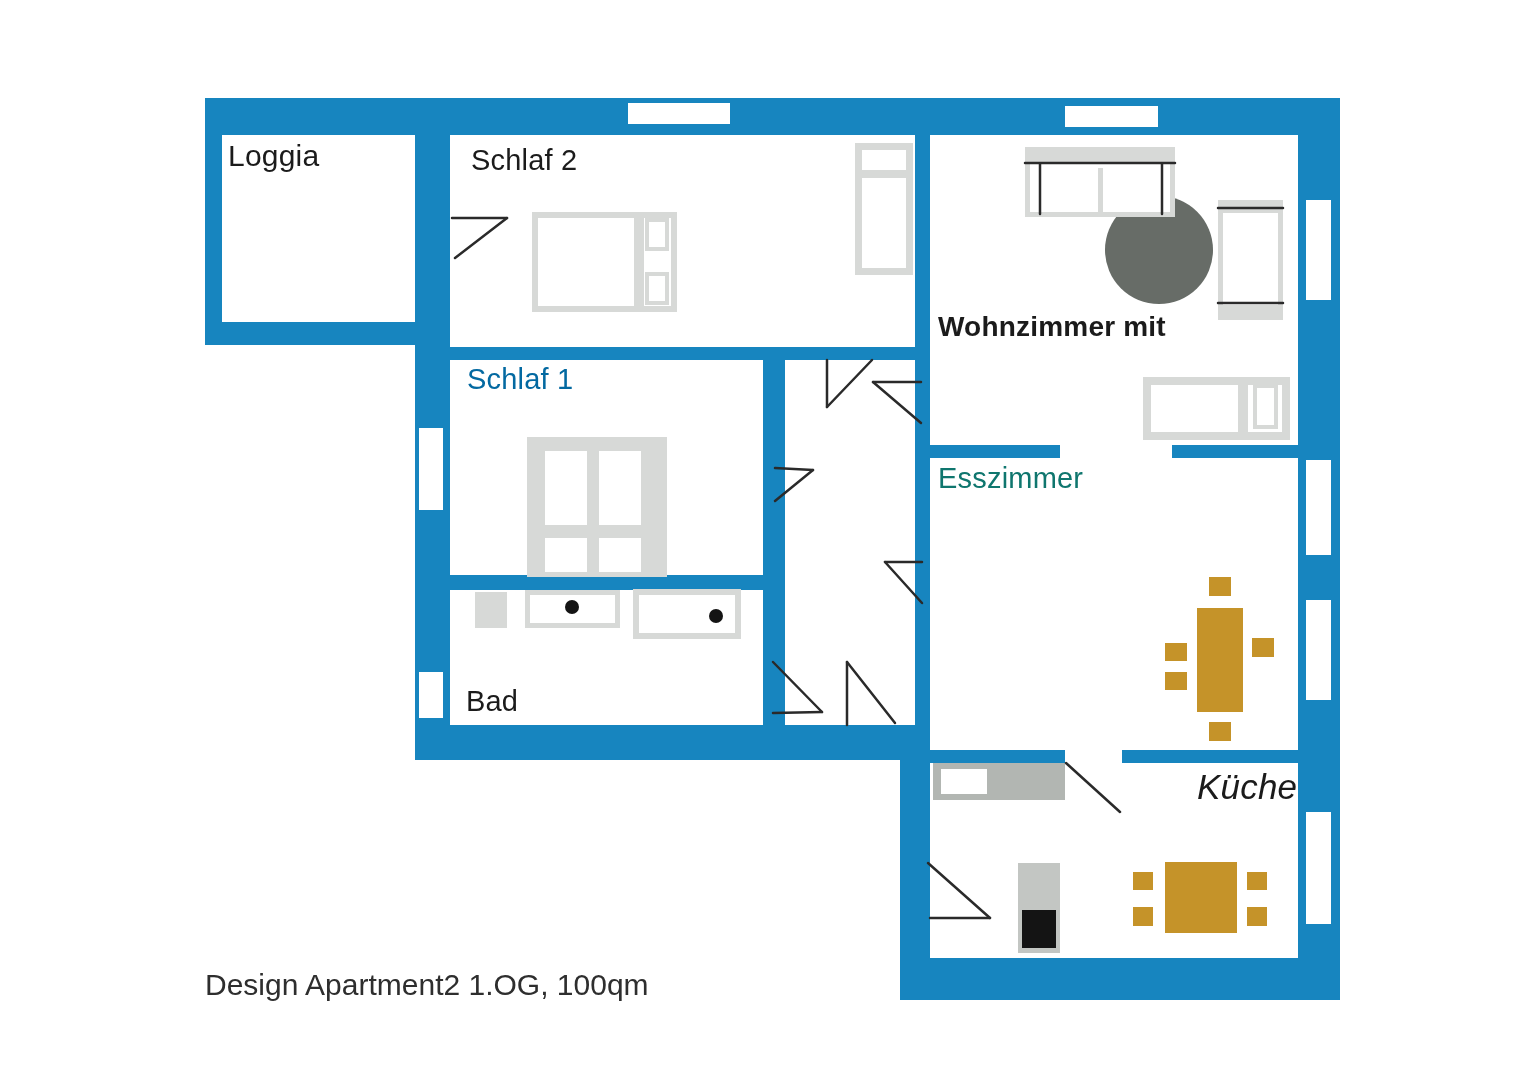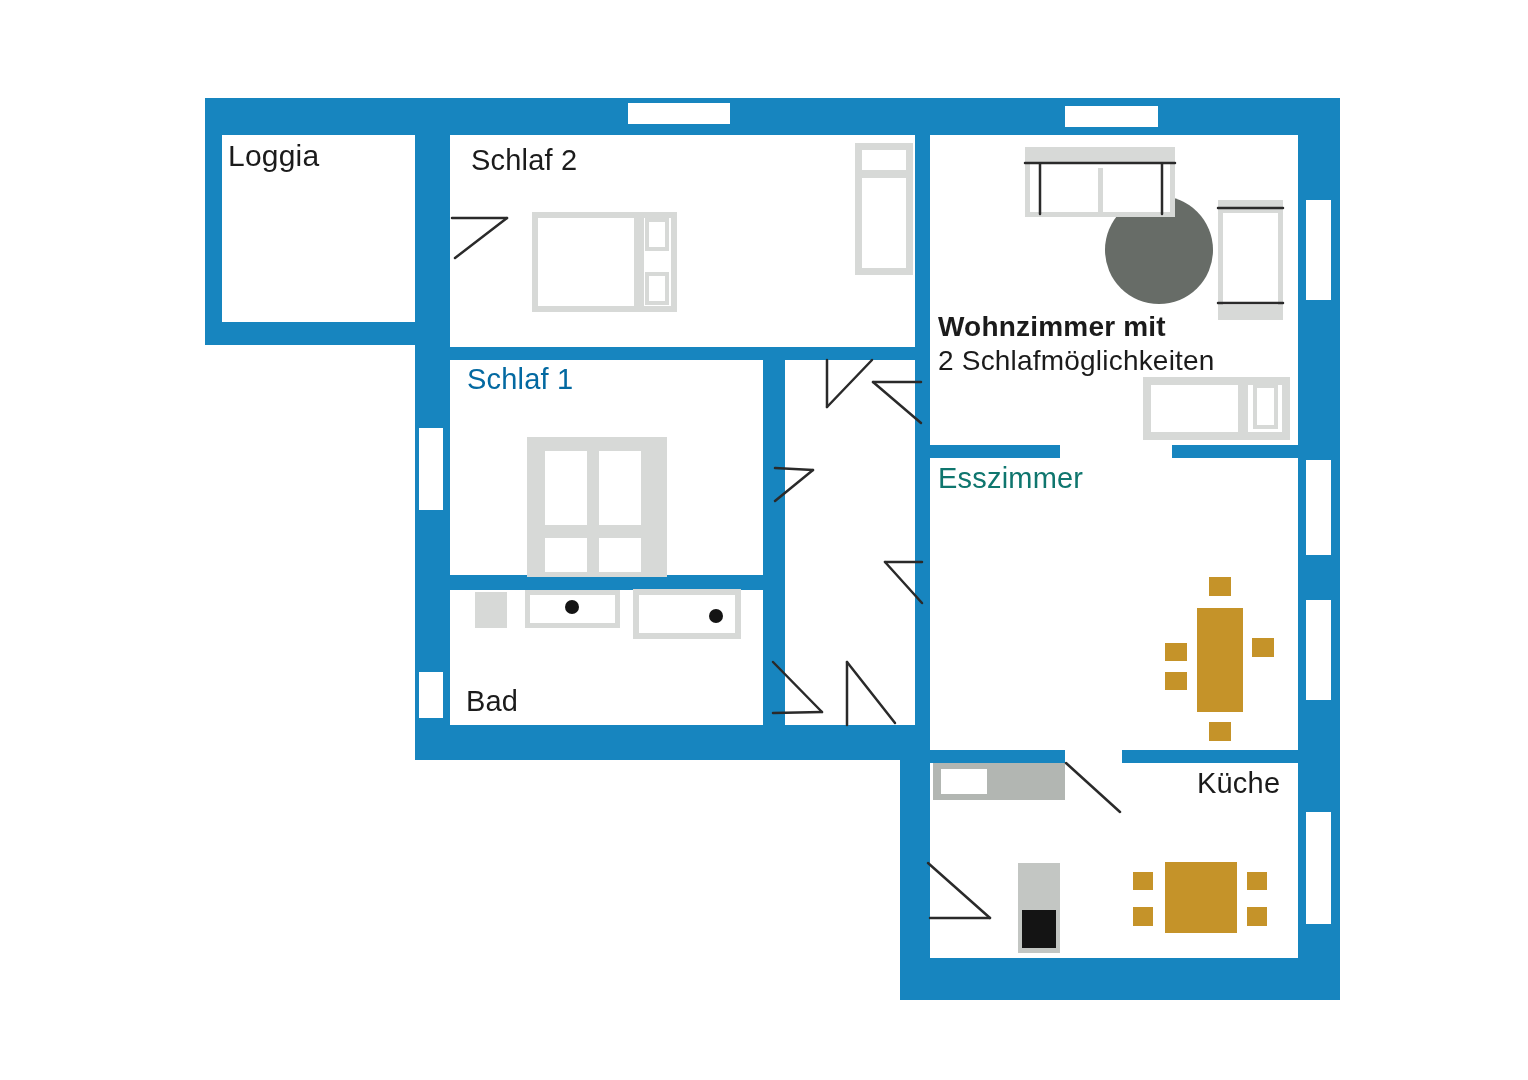--- a/index.html
+++ b/index.html
@@ -14,20 +14,21 @@
   .window{position:absolute;}
   .furn{position:absolute;box-sizing:border-box;}
   .room-label{position:absolute;white-space:nowrap;letter-spacing:.2px;line-height:1.1;}
   .caption{position:absolute;white-space:nowrap;}
   #overlay{position:absolute;left:0;top:0;pointer-events:none;}
 </style>
 </head>
 <body>
 
 <div id="plan" style="background: rgb(255, 255, 255);">
+  <div class="caption" style="left: 205px; top: 968px; font-size: 30px; color: rgb(46, 46, 46);">Design Apartment2 1.OG, 100qm</div>
 <div class="wall" style="left: 205px; top: 98px; width: 1135px; height: 37px; background: rgb(23, 133, 191);"></div>
     <div class="wall" style="left: 205px; top: 98px; width: 17px; height: 247px; background: rgb(23, 133, 191);"></div>
     <div class="wall" style="left: 205px; top: 322px; width: 245px; height: 23px; background: rgb(23, 133, 191);"></div>
     <div class="wall" style="left: 415px; top: 98px; width: 35px; height: 662px; background: rgb(23, 133, 191);"></div>
     <div class="wall" style="left: 415px; top: 725px; width: 515px; height: 35px; background: rgb(23, 133, 191);"></div>
     <div class="wall" style="left: 1298px; top: 98px; width: 42px; height: 899px; background: rgb(23, 133, 191);"></div>
     <div class="wall" style="left: 900px; top: 725px; width: 30px; height: 275px; background: rgb(23, 133, 191);"></div>
     <div class="wall" style="left: 900px; top: 958px; width: 440px; height: 42px; background: rgb(23, 133, 191);"></div>
     <div class="wall" style="left: 450px; top: 347px; width: 480px; height: 13px; background: rgb(23, 133, 191);"></div>
     <div class="wall" style="left: 915px; top: 135px; width: 15px; height: 628px; background: rgb(23, 133, 191);"></div>
@@ -84,23 +85,22 @@
     <div class="furn" style="left: 1165px; top: 862px; width: 72px; height: 71px; background: rgb(197, 147, 41);"></div>
     <div class="furn" style="left: 1133px; top: 872px; width: 20px; height: 18px; background: rgb(197, 147, 41);"></div>
     <div class="furn" style="left: 1133px; top: 907px; width: 20px; height: 19px; background: rgb(197, 147, 41);"></div>
     <div class="furn" style="left: 1247px; top: 872px; width: 20px; height: 18px; background: rgb(197, 147, 41);"></div>
     <div class="furn" style="left: 1247px; top: 907px; width: 20px; height: 19px; background: rgb(197, 147, 41);"></div>
     <div class="room-label" style="left: 228px; top: 139px; font-size: 30px; color: rgb(27, 27, 27);">Loggia</div>
     <div class="room-label" style="left: 465px; top: 145px; font-size: 29px; color: rgb(27, 27, 27); margin-left: 6px;">Schlaf 2</div>
     <div class="room-label" style="left: 467px; top: 364px; font-size: 29px; color: #0369a1;">Schlaf 1</div>
     <div class="room-label" style="left: 466px; top: 686px; font-size: 29px; color: rgb(27, 27, 27);">Bad</div>
     <div class="room-label" style="left: 938px; top: 312px; font-size: 28px; color: rgb(27, 27, 27); font-weight: bold;">Wohnzimmer mit</div>
-    <div class="room-label" style="left: 938px; top: 346px; font-size: 28px; color: rgb(27, 27, 27);">2 Schlafmöglichkeiten</div>
     <div class="room-label" style="left: 938px; top: 463px; font-size: 29px; color: #0f766e;">Esszimmer</div>
-    <div class="room-label" style="left: 1197px; top: 768px; font-size: 29px; color: rgb(27, 27, 27);">Küche</div>
+    <div class="room-label" style="left: 1197px; top: 768px; font-size: 35px; color: rgb(27, 27, 27); font-style: italic;">Küche</div>
     <svg id="overlay" width="1528" height="1080" viewBox="0 0 1528 1080">
       <g>
         <line x1="1025" y1="163" x2="1175" y2="163" stroke="#2a2a2a" stroke-width="2.5" stroke-linecap="round"></line>
       </g>
       <g>
         <line x1="1040" y1="164" x2="1040" y2="214" stroke="#2a2a2a" stroke-width="2.5" stroke-linecap="round"></line>
       </g>
       <g>
         <line x1="1162" y1="164" x2="1162" y2="214" stroke="#2a2a2a" stroke-width="2.5" stroke-linecap="round"></line>
       </g>

